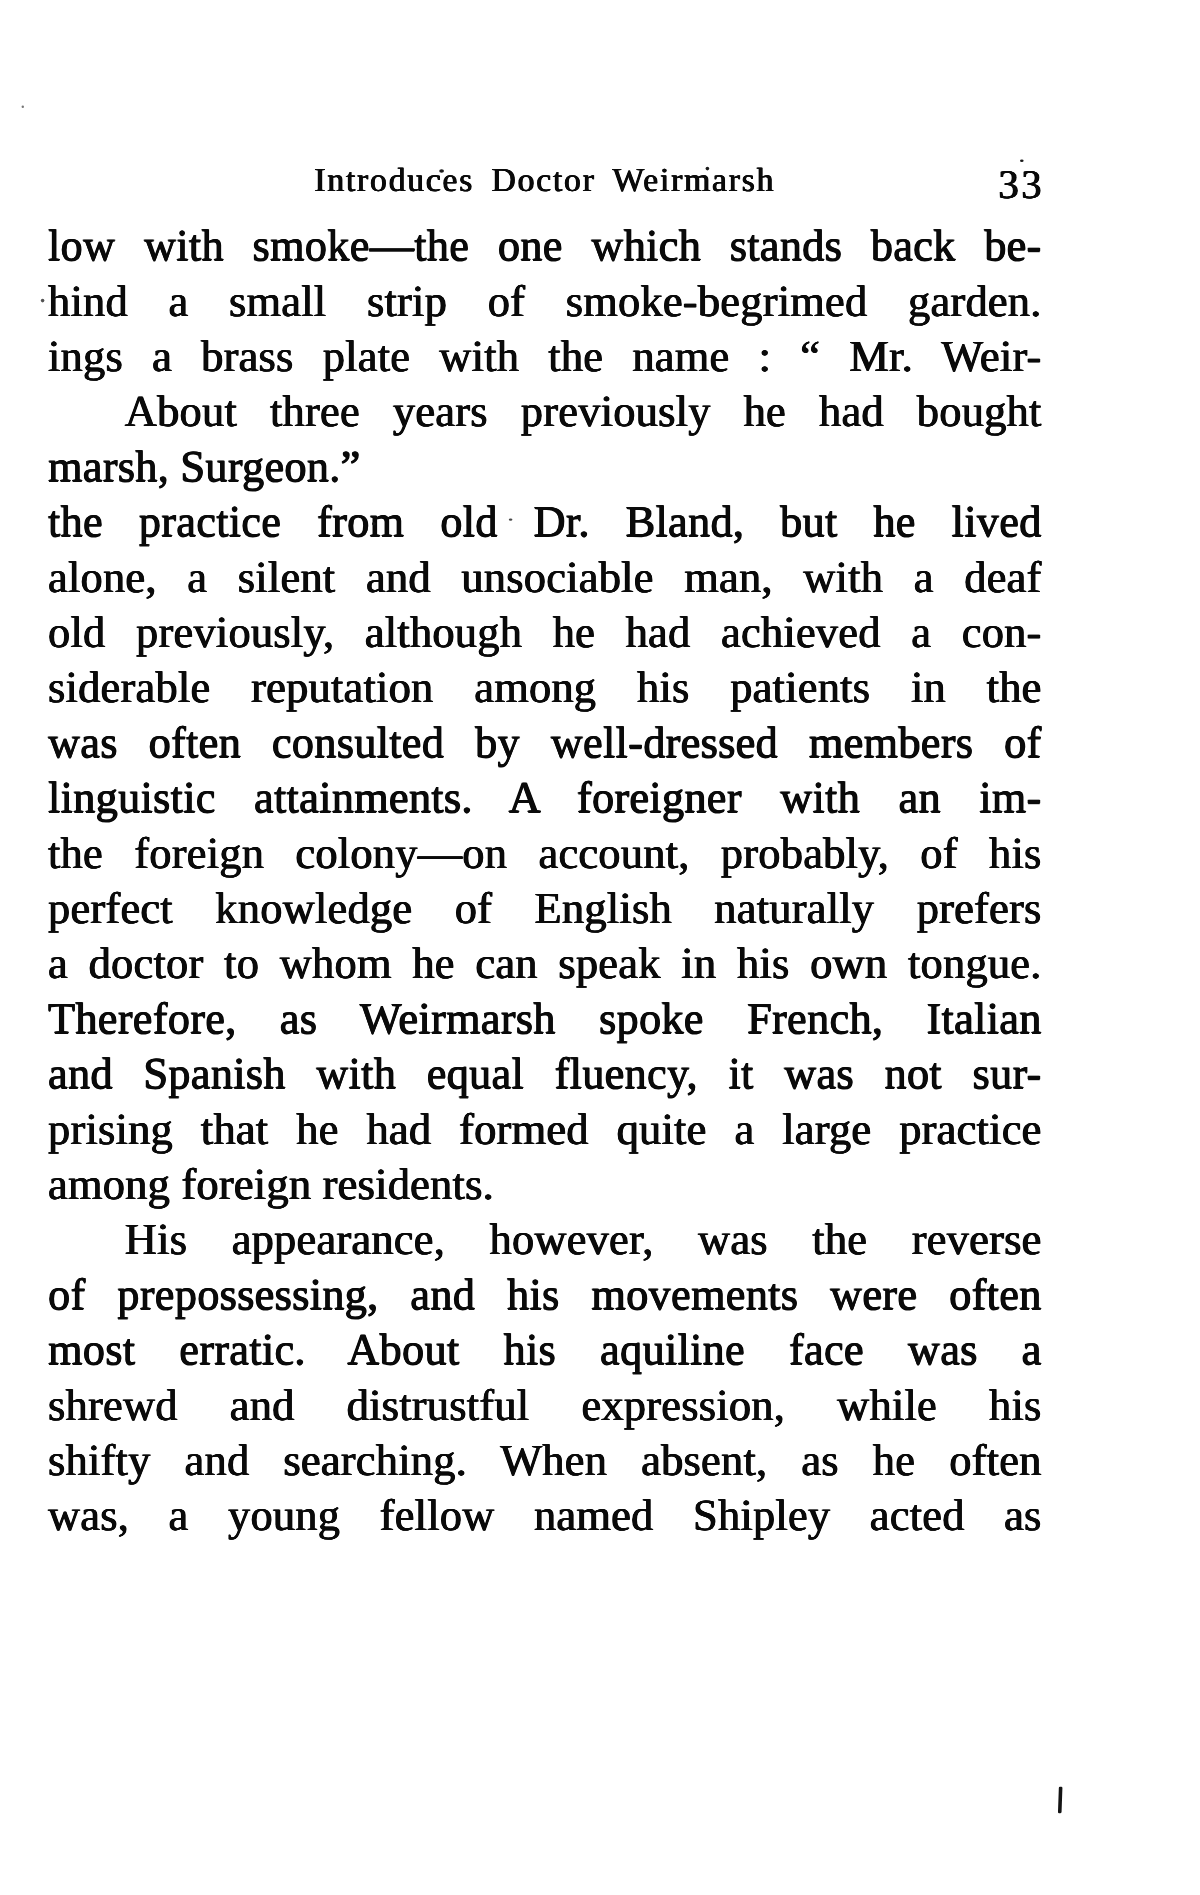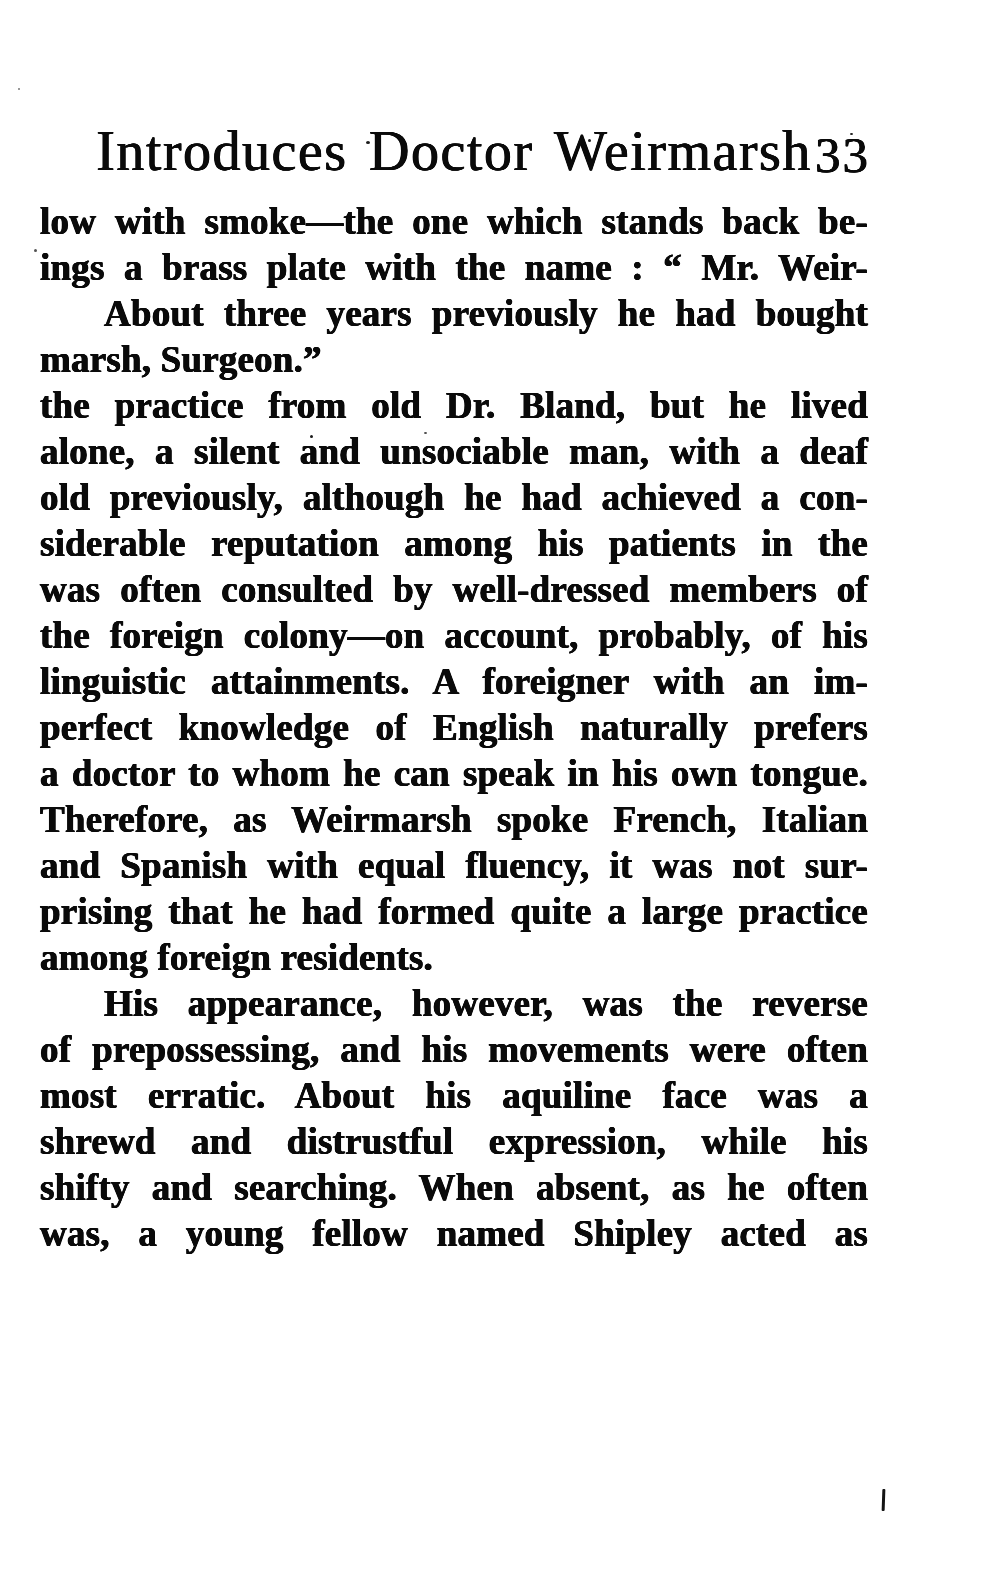--- a/index.html
+++ b/index.html
@@ -25,43 +25,42 @@
     top: 124px;
     left: 0;
     width: 100%;
     height: 54px;
   }
   .running-title {
     position: absolute;
     left: 454px;
     transform: translateX(-50%);
     top: 0;
-    font-size: 56px;
+    font-size: 28px;
     line-height: 54px;
     letter-spacing: 1.5px;
     word-spacing: 6px;
     white-space: nowrap;
   }
   .page-num {
     position: absolute;
     right: 130px;
     top: 4px;
-    font-size: 51px;
+    font-size: 34px;
     line-height: 54px;
     letter-spacing: 2px;
   }
   .text-body {
     position: absolute;
     left: 40px;
-    top: 199px;
+    top: 183px;
     width: 828px;
     font-size: 37px;
     line-height: 46px;
     letter-spacing: 0.2px;
-    font-weight: bold;
   }
   .line {
     height: 46px;
     text-align: justify;
     text-align-last: justify;
     white-space: nowrap;
   }
   .line.indent {
     text-indent: 64px;
   }
@@ -90,30 +89,31 @@
 
 <div class="page">
 
   <div class="header">
     <span class="running-title ink">Introduces Doctor Weirmarsh</span>
     <span class="page-num ink">33</span>
   </div>
 
   <div class="text-body ink">
       <div class="line">low with smoke—the one which stands back be-</div>
+      <div class="line">hind a small strip of smoke-begrimed garden.</div>
       <div class="line">ings a brass plate with the name : “ Mr. Weir-</div>
       <div class="line indent">About three years previously he had bought</div>
       <div class="line para-end">marsh, Surgeon.”</div>
       <div class="line">the practice from old Dr. Bland, but he lived</div>
       <div class="line">alone, a silent and unsociable man, with a deaf</div>
       <div class="line">old previously, although he had achieved a con-</div>
       <div class="line">siderable reputation among his patients in the</div>
       <div class="line">was often consulted by well-dressed members of</div>
+      <div class="line">linguistic attainments. A foreigner with an im-</div>
       <div class="line">the foreign colony—on account, probably, of his</div>
-      <div class="line">linguistic attainments. A foreigner with an im-</div>
       <div class="line">perfect knowledge of English naturally prefers</div>
       <div class="line">a doctor to whom he can speak in his own tongue.</div>
       <div class="line">Therefore, as Weirmarsh spoke French, Italian</div>
       <div class="line">and Spanish with equal fluency, it was not sur-</div>
       <div class="line">prising that he had formed quite a large practice</div>
       <div class="line para-end">among foreign residents.</div>
       <div class="line indent">His appearance, however, was the reverse</div>
       <div class="line">of prepossessing, and his movements were often</div>
       <div class="line">most erratic. About his aquiline face was a</div>
       <div class="line">shrewd and distrustful expression, while his</div>

